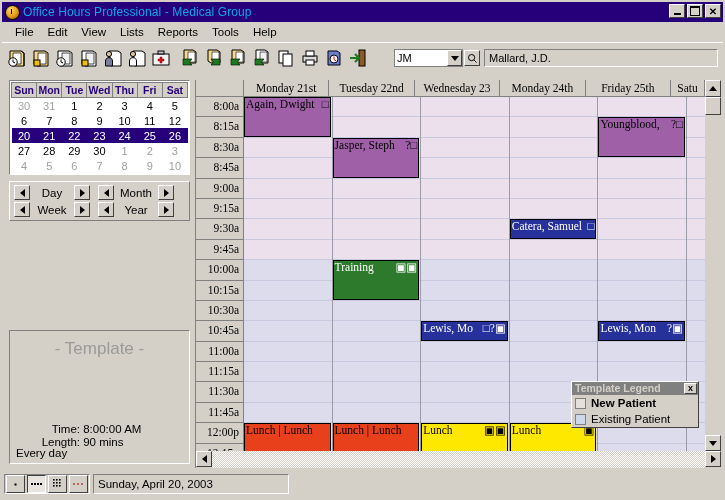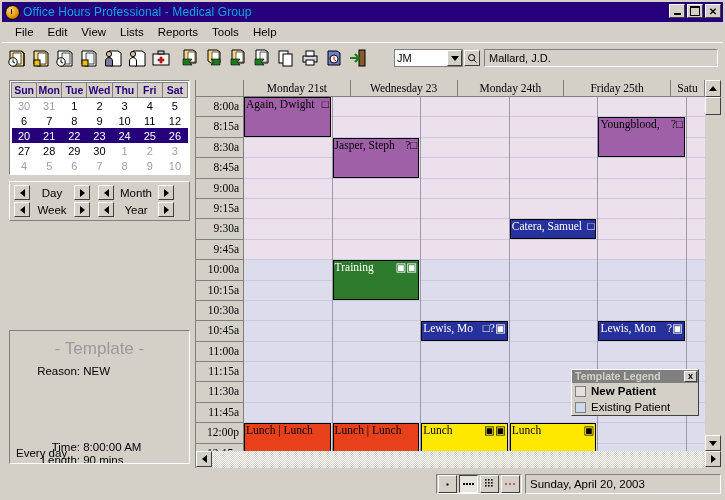--- a/index.html
+++ b/index.html
@@ -160,21 +160,21 @@
   .legend-x{position:absolute;right:1px;top:1px;width:13px;height:11px;
             background:#d4d0c8;border-top:1px solid #fff;border-left:1px solid #fff;
             border-right:1px solid #404040;border-bottom:1px solid #404040;
             font-size:9px;line-height:9px;text-align:center;font-weight:bold;color:#000;
             box-sizing:border-box;}
   .legend-row{display:flex;align-items:center;padding:2px 3px;font-size:11.5px;}
   .sw{width:11px;height:11px;border:1px solid #808080;margin-right:5px;box-sizing:border-box;}
 
   
   .statusbar{position:absolute;left:2px;right:2px;bottom:2px;height:24px;
-             display:flex;align-items:center;justify-content:flex-end;}
+             display:flex;align-items:center;justify-content:flex-start;}
   .sb-sunk{height:20px;display:flex;align-items:center;
            border-top:1px solid #808080;border-left:1px solid #808080;
            border-right:1px solid #fff;border-bottom:1px solid #fff;box-sizing:border-box;}
   .vm-btn{width:19px;height:18px;margin:0 1px;background:#d4d0c8;box-sizing:border-box;
           border-top:1px solid #fff;border-left:1px solid #fff;
           border-right:1px solid #404040;border-bottom:1px solid #404040;
           display:flex;align-items:center;justify-content:center;}
   .vm-btn.on{border-top:1px solid #404040;border-left:1px solid #404040;
              border-right:1px solid #fff;border-bottom:1px solid #fff;background:#e8e5e0;}
   .sb-date{width:196px;height:20px;margin-left:3px;background:#d4d0c8;
@@ -445,43 +445,40 @@
             <div class="navlbl">Year</div>
             <div class="arw">
                 <div class="tri tri-r"></div>
               </div>
           </div>
         </div>
       </div>
 
       <div class="tmpl">
         <div class="tmpl-title">- Template -</div>
-        <div class="tmpl-line">
-          <span class="lbl">Reason:</span>
-          <span>NEW</span>
-        </div>
         <div style="height:58px"></div>
         <div class="tmpl-line">
           <span class="lbl">Time:</span>
           <span>8:00:00 AM</span>
         </div>
         <div class="tmpl-line" style="margin-top:1px">
           <span class="lbl">Length:</span>
           <span>90 mins</span>
         </div>
 
         <div class="tmpl-foot">Every day</div>
       </div>
     </div>
 
     <div class="gridpanel">
 
       <div class="gridhead">
         <div class="gh-corner"></div>
         <div class="gh-day">Monday 21st</div>
+        <div class="gh-day">Tuesday 22nd</div>
         <div class="gh-day">Wednesday 23</div>
         <div class="gh-day">Monday 24th</div>
         <div class="gh-day">Friday 25th</div>
         <div class="gh-day sat">Satu</div>
         <div class="gh-scroll">
             <div class="tri tri-u"></div>
           </div>
       </div>
 
       <div class="gridbody">
@@ -656,21 +653,21 @@
       <div class="gridfoot">
         <div class="hs-btn">
             <div class="tri tri-l"></div>
           </div>
         <div class="hs-track"></div>
         <div class="hs-btn">
             <div class="tri tri-r"></div>
           </div>
       </div>
 
-      <div class="legend" style="right:22px;bottom:52px;">
+      <div class="legend" style="right:22px;bottom:40px;">
         <div class="legend-title">
           <span>Template Legend</span>
           <div class="legend-x">x</div>
         </div>
         <div class="legend-row">
           <div class="sw" style="background:#e4e0dc"></div>
           <span style="font-weight:bold">New Patient</span>
         </div>
         <div class="legend-row">
           <div class="sw" style="background:#ccd8ec"></div>

